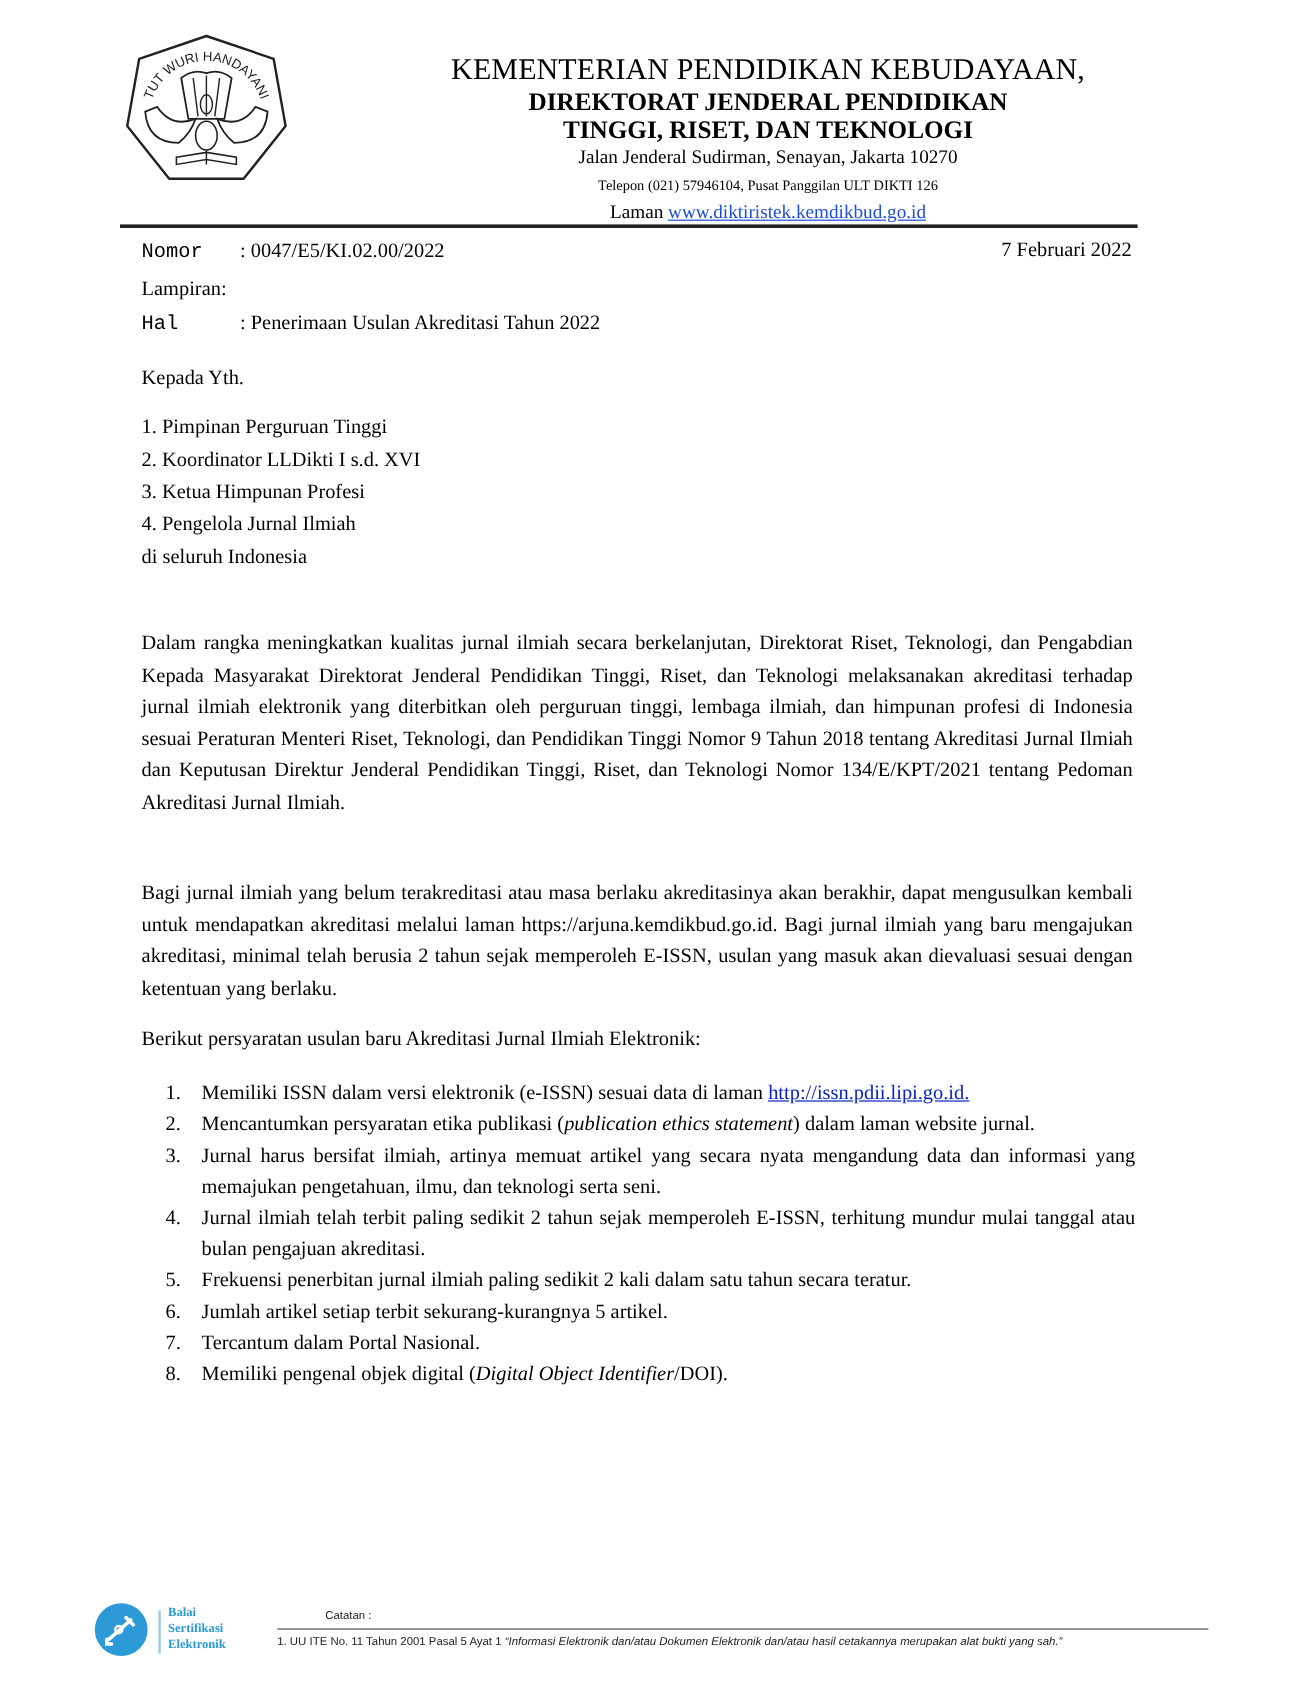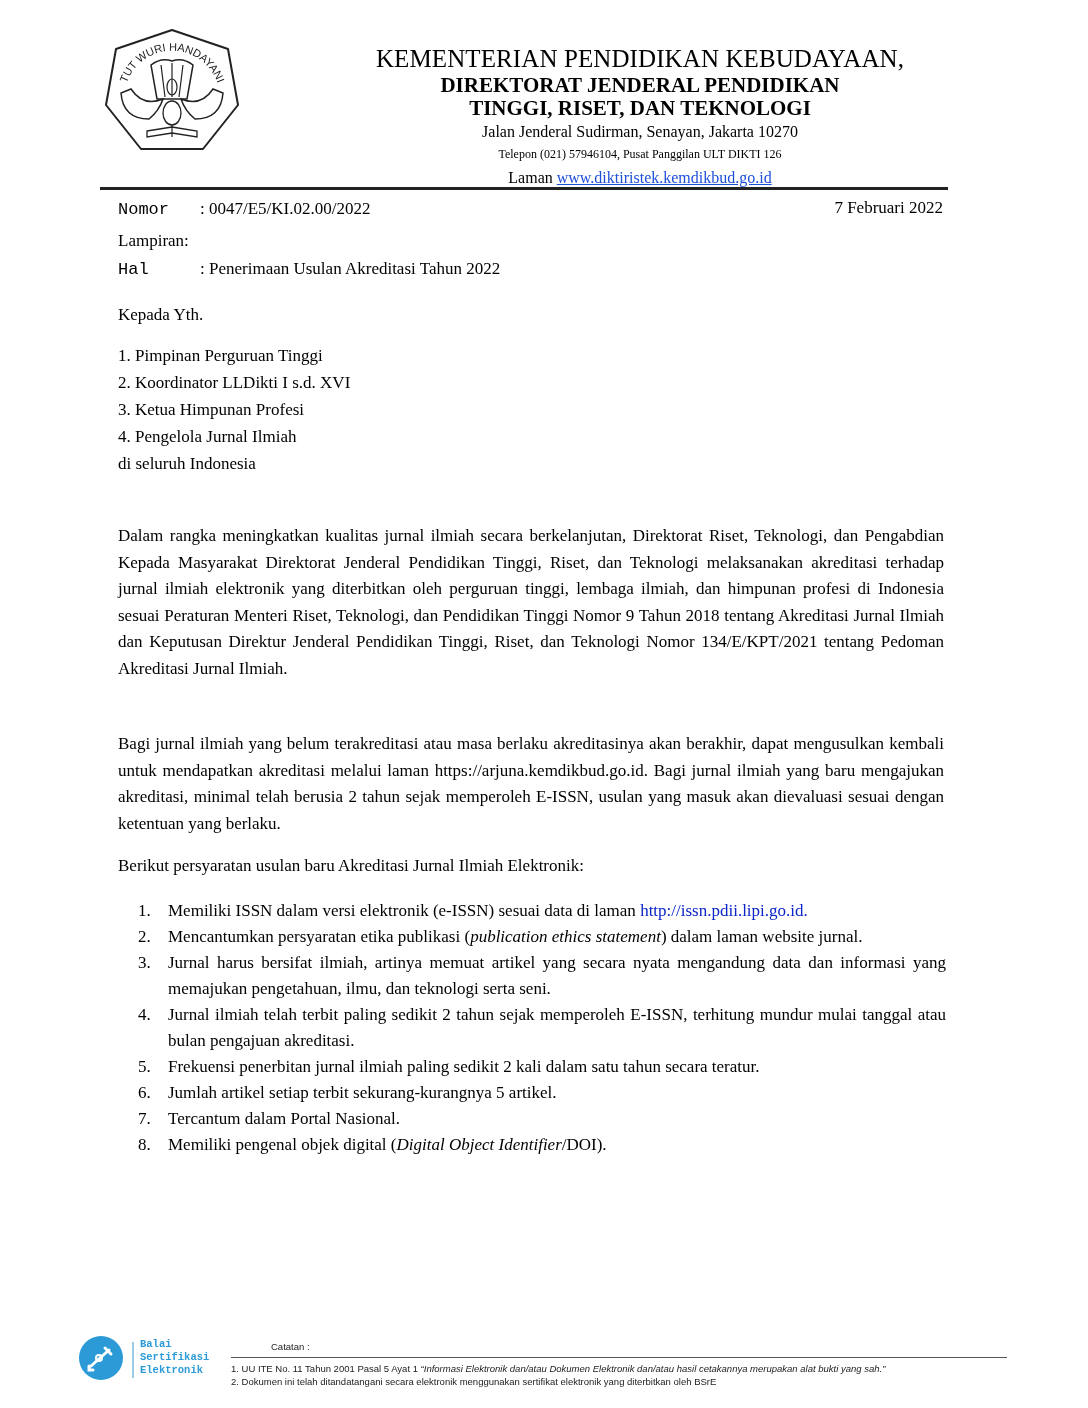--- a/index.html
+++ b/index.html
@@ -23,26 +23,26 @@
     .meta .lbl { display: inline-block; width: 82px; font-family: Liberation Mono, monospace; }
     .date { position: absolute; right: 145px; top: 198px; font-size: 17px; }
 
     .addr { position: absolute; left: 118px; font-size: 17px; line-height: 27px; }
 
     .para { position: absolute; left: 118px; width: 826px; font-size: 17px; line-height: 26.5px; text-align: justify; }
 
     .req-list { position: absolute; left: 138px; top: 898px; width: 808px; font-size: 17px; line-height: 26px; margin: 0; padding: 0; list-style: none; }
     .req-list li { position: relative; padding-left: 30px; text-align: justify; }
     .req-list li .num { position: absolute; left: 0; top: 0; }
-    .req-list a { color: #0a24c8; }
+    .req-list a { color: #0a24c8; text-decoration: underline; }
 
     .bsre-logo { position: absolute; left: 79px; top: 1334px; width: 130px; height: 48px; }
     .bsre-circle { position: absolute; left: 0; top: 2px; width: 44px; height: 44px; border-radius: 50%; background: #2b9ad6; }
     .bsre-bar { position: absolute; left: 53px; top: 8px; width: 2px; height: 36px; background: #9ccbe8; }
-    .bsre-text { position: absolute; left: 61px; top: 4px; font-family: Liberation Mono, monospace; font-weight: bold; font-size: 10.5px; line-height: 13px; color: #2b9ad6; }
+    .bsre-text { position: absolute; left: 61px; top: 4px; font-family: Liberation Serif, serif; font-weight: bold; font-size: 10.5px; line-height: 13px; color: #2b9ad6; }
 
     .notes { position: absolute; left: 231px; top: 1340px; width: 776px; font-family: "Liberation Sans", sans-serif; font-size: 9.5px; color: #222; }
     .notes .title { line-height: 13px; margin-left: 40px; }
     .notes .rule { height: 1px; background: #555; margin: 4px 0 4px 0; }
     .notes .n { line-height: 13px; white-space: nowrap; }
     .notes i { font-style: italic; }
   </style>
 </head>
 <body>
 
@@ -142,14 +142,13 @@
     <div>Balai</div>
     <div>Sertifikasi</div>
     <div>Elektronik</div>
   </div>
 </div>
 
 <div class="notes">
   <div class="title">Catatan :</div>
   <div class="rule"></div>
   <div class="n"><span>1. UU ITE No. 11 Tahun 2001 Pasal 5 Ayat 1 </span><i>“Informasi Elektronik dan/atau Dokumen Elektronik dan/atau hasil cetakannya merupakan alat bukti yang sah.”</i></div>
-  <div class="n">2. Dokumen ini telah ditandatangani secara elektronik menggunakan sertifikat elektronik yang diterbitkan oleh BSrE</div>
 </div>
 
 </body></html>

